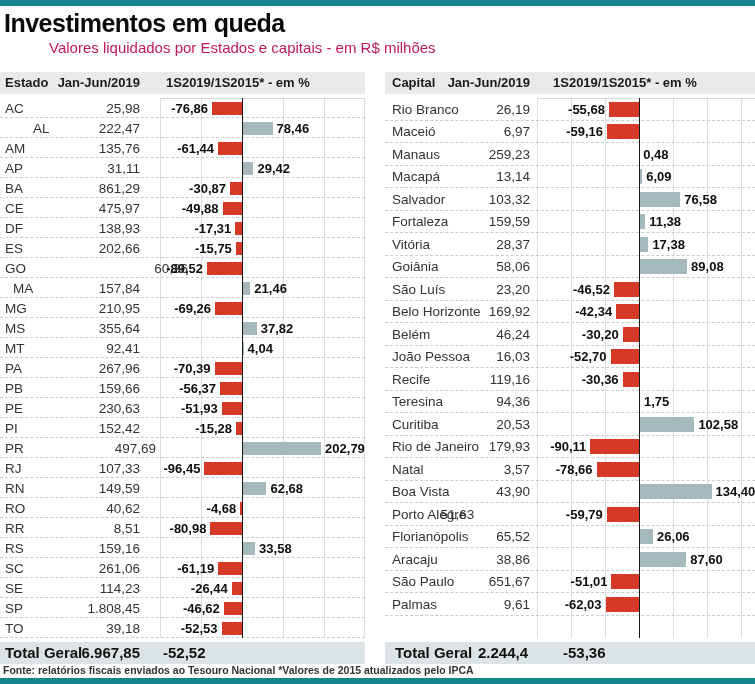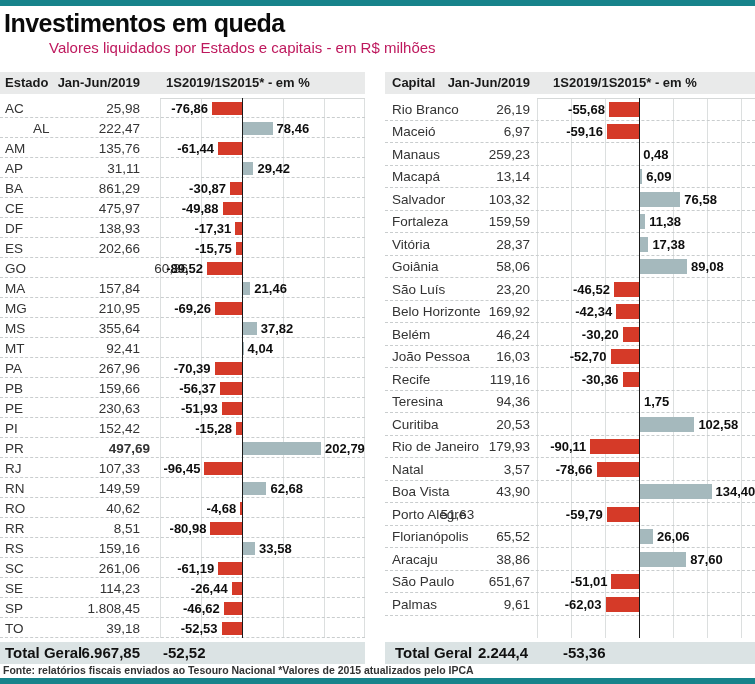--- a/index.html
+++ b/index.html
@@ -116,21 +116,21 @@
         <div class="bar" style="top: 3.5px; height: 13px; width: 6.1425px; left: 235.857px; background: rgb(213, 58, 40);"></div>
         <span class="plabel" style="right: 133.143px;">-15,75</span>
       </div>
       <div class="row" style="height: 20px;">
         <span class="rname" style="left: 5px;">GO</span>
         <span class="rval" style="left: 0px; width: 140px; padding-left: 48px;">60,36</span>
         <div class="bar" style="top: 3.5px; height: 13px; width: 34.9128px; left: 207.087px; background: rgb(213, 58, 40);"></div>
         <span class="plabel" style="right: 161.913px;">-89,52</span>
       </div>
       <div class="row" style="height: 20px;">
-        <span class="rname" style="left: 5px;">MA</span>
+        <span class="rname" style="left: 13px;">MA</span>
         <span class="rval" style="left: 0px; width: 140px;">157,84</span>
         <div class="bar" style="top: 3.5px; height: 13px; width: 8.3694px; left: 242px; background: rgb(165, 185, 189);"></div>
         <span class="plabel" style="left: 254.369px;">21,46</span>
       </div>
       <div class="row" style="height: 20px;">
         <span class="rname" style="left: 5px;">MG</span>
         <span class="rval" style="left: 0px; width: 140px;">210,95</span>
         <div class="bar" style="top: 3.5px; height: 13px; width: 27.0114px; left: 214.989px; background: rgb(213, 58, 40);"></div>
         <span class="plabel" style="right: 154.011px;">-69,26</span>
       </div>
@@ -165,21 +165,21 @@
         <span class="plabel" style="right: 147.253px;">-51,93</span>
       </div>
       <div class="row" style="height: 20px;">
         <span class="rname" style="left: 5px;">PI</span>
         <span class="rval" style="left: 0px; width: 140px;">152,42</span>
         <div class="bar" style="top: 3.5px; height: 13px; width: 5.9592px; left: 236.041px; background: rgb(213, 58, 40);"></div>
         <span class="plabel" style="right: 132.959px;">-15,28</span>
       </div>
       <div class="row" style="height: 20px;">
         <span class="rname" style="left: 5px; text-align: right;">PR</span>
-        <span class="rval" style="left: 10px; width: 140px; font-weight: bold;">497,69</span>
+        <span class="rval" style="left: 16px; width: 140px;">497,69</span>
         <div class="bar" style="top: 3.5px; height: 13px; width: 79.0881px; left: 242px; background: rgb(165, 185, 189);"></div>
         <span class="plabel" style="left: 325.088px;">202,79</span>
       </div>
       <div class="row" style="height: 20px;">
         <span class="rname" style="left: 5px;">RJ</span>
         <span class="rval" style="left: 0px; width: 140px;">107,33</span>
         <div class="bar" style="top: 3.5px; height: 13px; width: 37.6155px; left: 204.385px; background: rgb(213, 58, 40);"></div>
         <span class="plabel" style="right: 164.615px;">-96,45</span>
       </div>
       <div class="row" style="height: 20px;">

